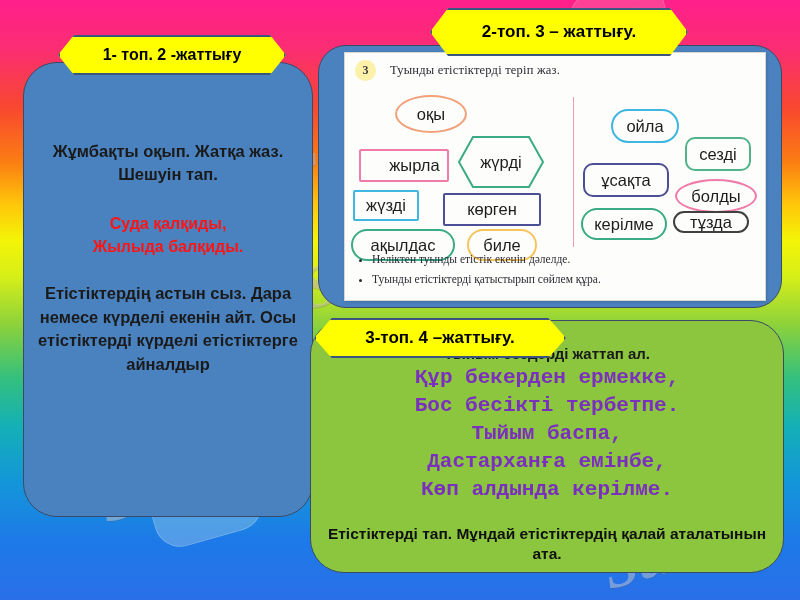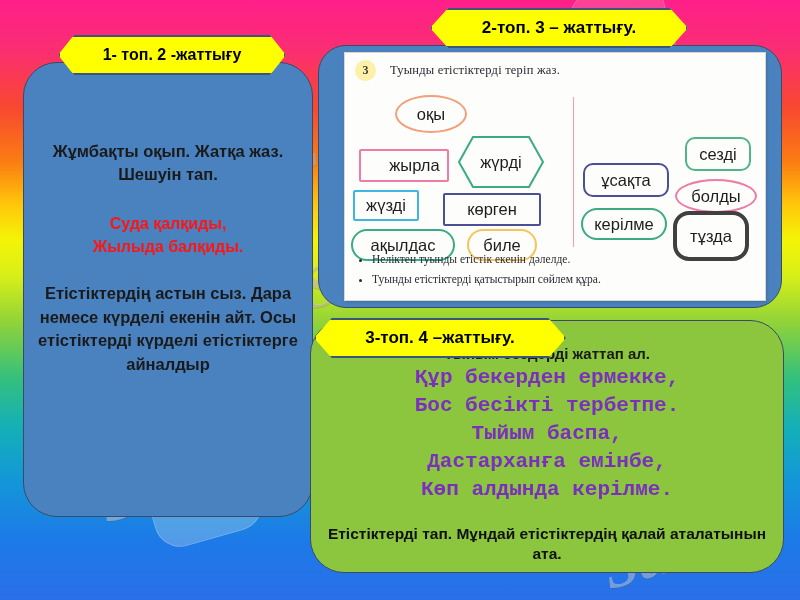--- a/index.html
+++ b/index.html
@@ -77,21 +77,21 @@
     border:2px solid #3b5580;
     clip-path:polygon(0% 50%, 7% 0%, 93% 0%, 100% 50%, 93% 100%, 7% 100%);
     display:flex;align-items:center;justify-content:center;
     box-sizing:border-box;
   }
   .ribbon span{
     font-weight:bold;color:#000;white-space:nowrap;
   }
   #ribbon-1{left:58px;top:35px;width:228px;height:40px;}
   #ribbon-1 span{font-size:16px;}
-  #ribbon-2{left:430px;top:8px;width:258px;height:40px;}
+  #ribbon-2{left:430px;top:8px;width:258px;height:48px;}
   #ribbon-2 span{font-size:17px;}
   #ribbon-3{left:314px;top:318px;width:252px;height:40px;}
   #ribbon-3 span{font-size:17px;}
 
   
   #blue-text{
     position:absolute;left:34px;top:140px;width:268px;
     text-align:center;line-height:1.42;
   }
   #blue-text .t-blk{font-size:16.5px;font-weight:bold;color:#1a1a1a;}
@@ -222,30 +222,31 @@
     </div>
 
     <div class="word w-rect" style="left:8px;top:137px;width:66px;height:31px;border:2px solid #3fb6e0;">жүзді</div>
 
     <div class="word w-rect" style="left:98px;top:140px;width:98px;height:33px;border:2px solid #4a4f96;">көрген</div>
 
     <div class="word w-pill" style="left:6px;top:176px;width:104px;height:32px;border:2px solid #3aab86;border-radius:17px;">ақылдас</div>
 
     <div class="word w-pill" style="left:122px;top:176px;width:70px;height:32px;border:2px solid #f5c45a;border-radius:17px;">биле</div>
 
+    <div class="word w-pill" style="left:266px;top:56px;width:68px;height:34px;border:2px solid #3fb6e0;border-radius:18px;">ойла</div>
 
     <div class="word w-pill" style="left:340px;top:84px;width:66px;height:34px;border:2px solid #4fb488;border-radius:10px;">сезді</div>
 
     <div class="word w-pill" style="left:238px;top:110px;width:86px;height:34px;border:2px solid #4a4f96;border-radius:10px;">ұсақта</div>
 
     <div class="word w-oval" style="left:330px;top:126px;width:82px;height:34px;border:2px solid #f07aa8;border-radius:50%;">болды</div>
 
     <div class="word w-pill" style="left:236px;top:155px;width:86px;height:32px;border:2px solid #3aab86;border-radius:16px;">керілме</div>
 
-    <div class="word w-pill" style="left:328px;top:158px;width:76px;height:50px;border:4px solid #404040;border-radius:16px;">тұзда</div>
+    <div class="word w-pill" style="left:328px;top:158px;width:76px;height:22px;border:2px solid #404040;border-radius:16px;">тұзда</div>
 
     <div id="book-bullets">
       <ul>
         <li>Неліктен туынды етістік екенін дәлелде.</li>
         <li>Туынды етістіктерді қатыстырып сөйлем құра.</li>
       </ul>
     </div>
   </div>
 
   <div class="ribbon" id="ribbon-2">

